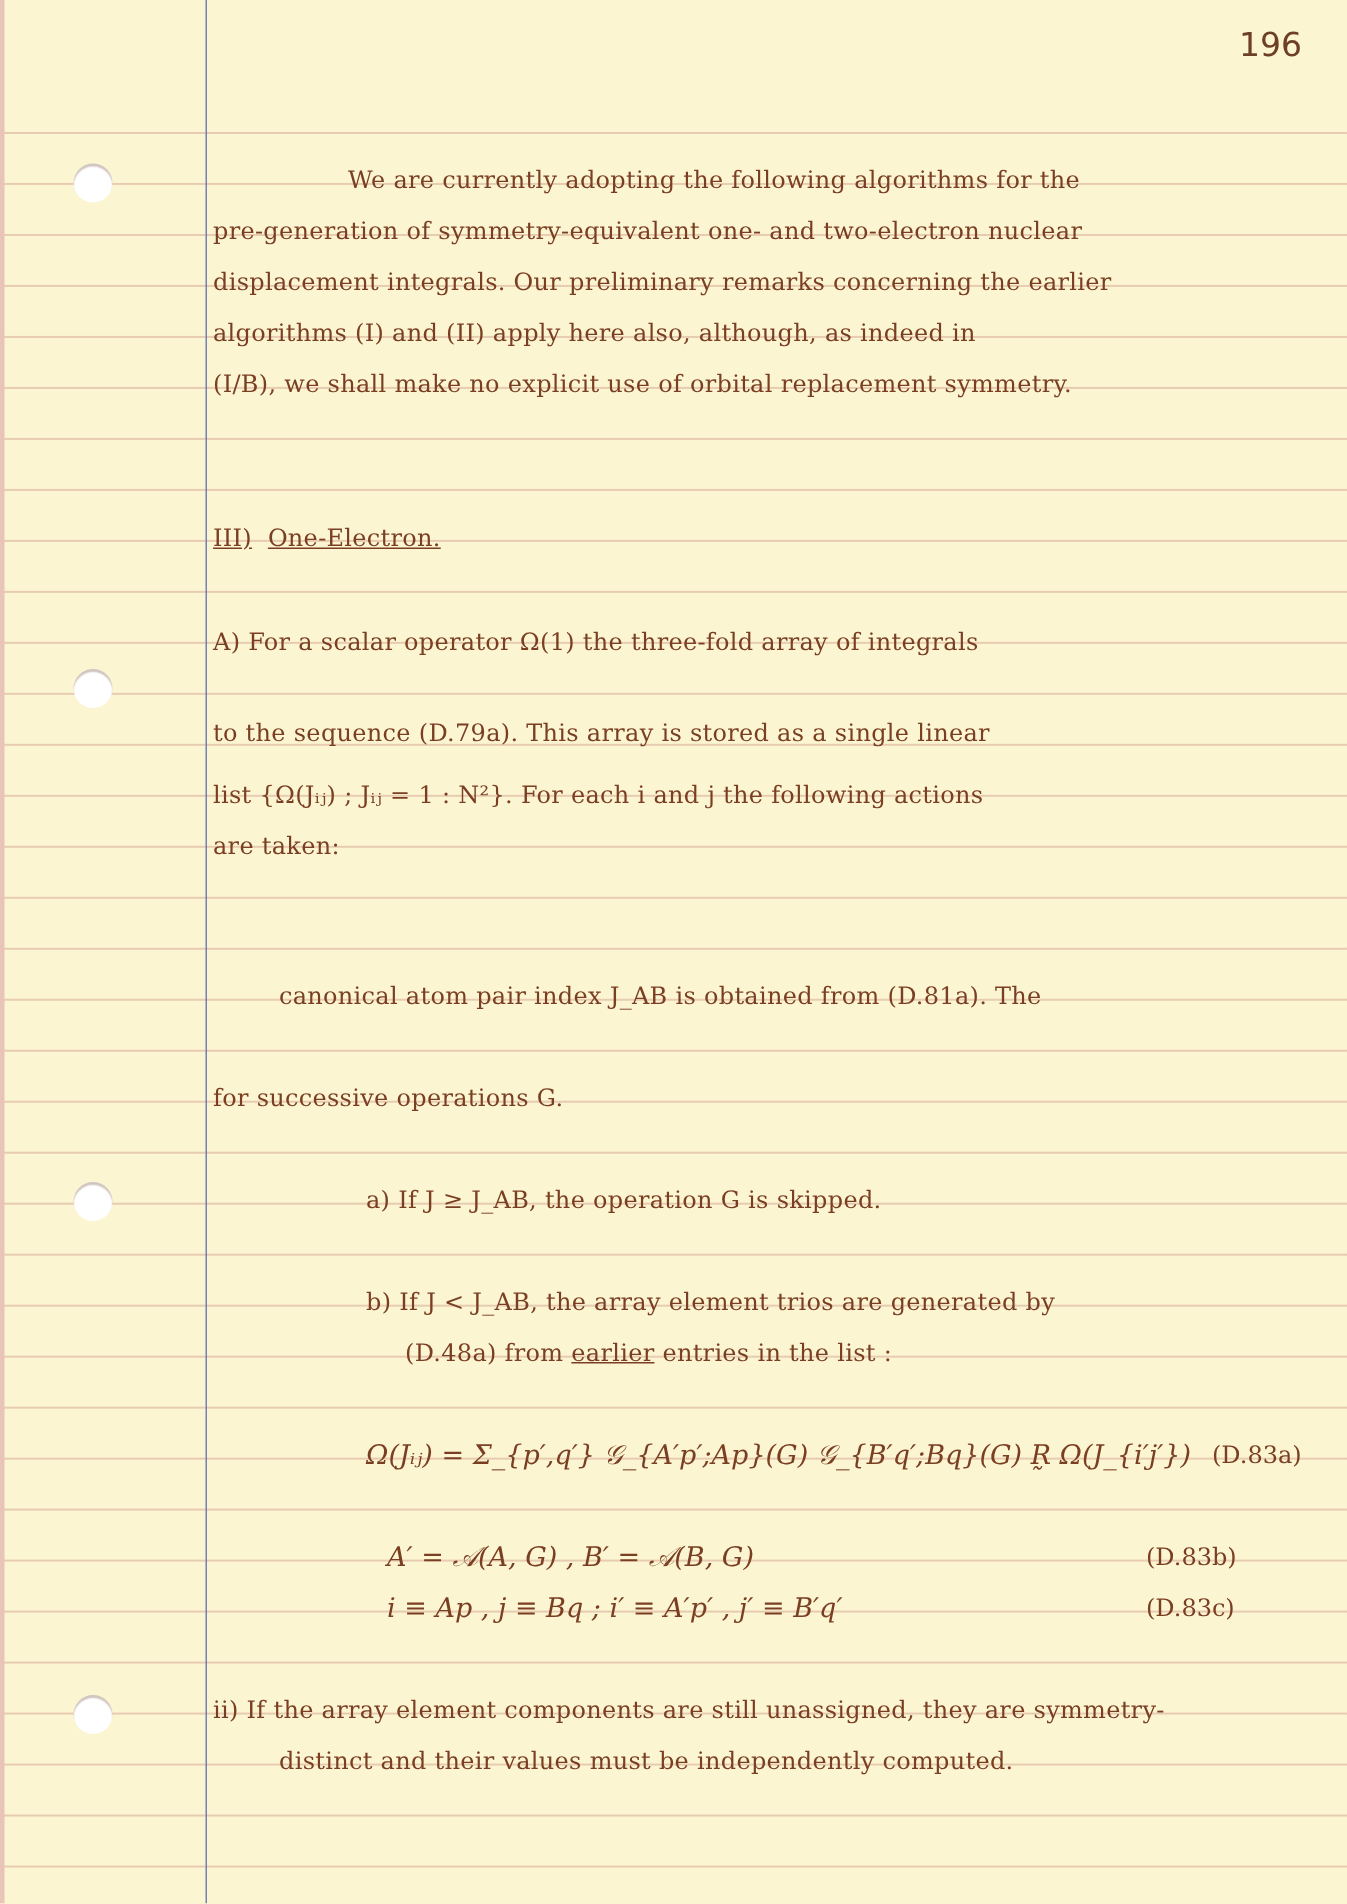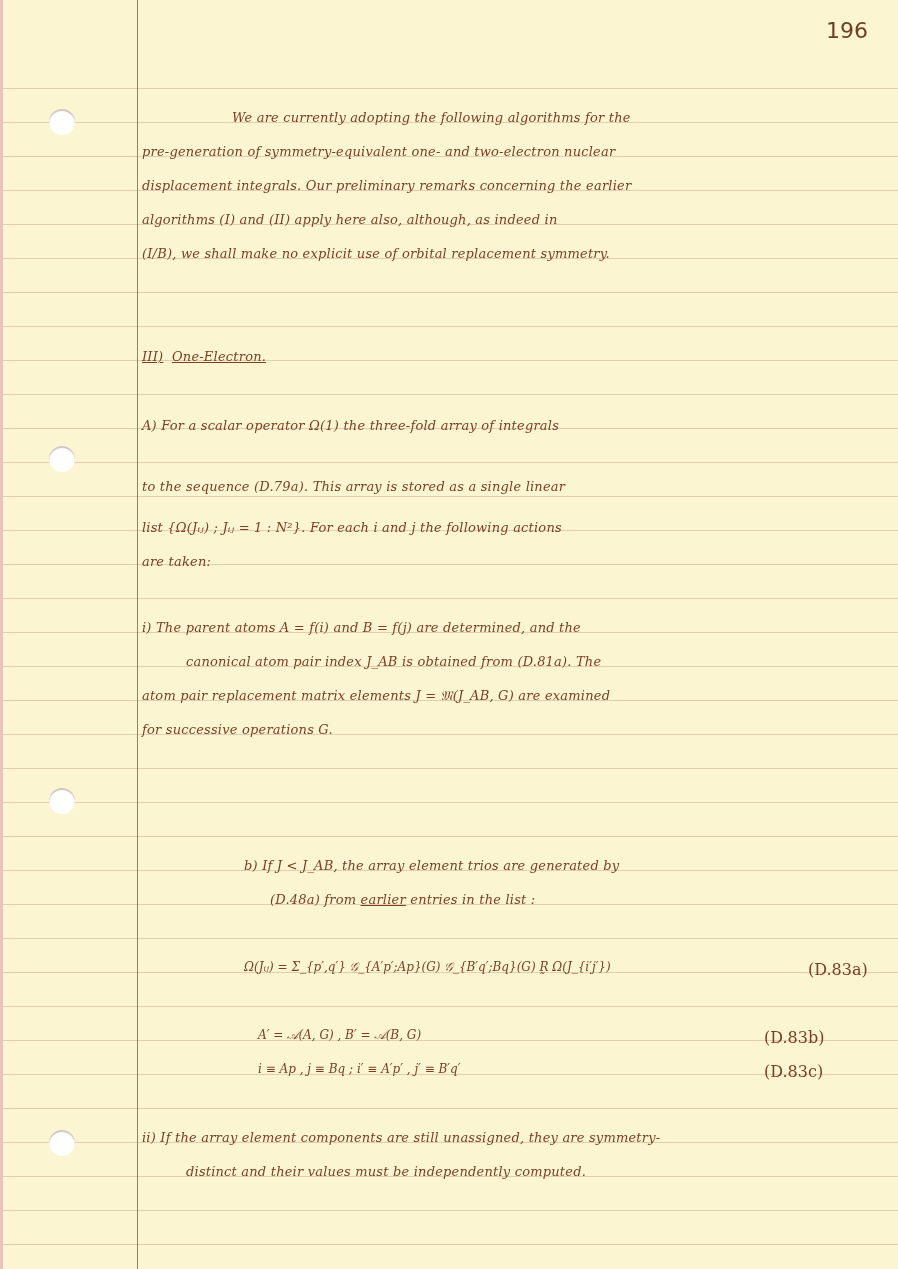--- a/index.html
+++ b/index.html
@@ -23,24 +23,24 @@
     content: ""; position: absolute; left: 0; top: 0; width: 100%; height: 56px;
     background: #fcf5d2;
   }
   .edge { position: absolute; left: 0; top: 0; width: 3px; height: 100%; background: #e9c4b8; }
   .margin-line { position: absolute; left: 137px; top: 0; width: 1px; height: 100%; background: #5a6fb0; opacity: .85; }
   .hole {
     position: absolute; left: 49px; width: 26px; height: 26px; border-radius: 50%;
     background: #ffffff; box-shadow: inset 0 2px 1px rgba(120,90,70,.35);
   }
   .page-number { position: absolute; left: 826px; top: 18px; font-size: 22px; color: #6d3f25; font-family: "DejaVu Sans", sans-serif; }
-  .line { position: absolute; font-size: 13px; white-space: nowrap; font-style: italic; letter-spacing: .2px; }
+  .line { position: absolute; font-size: 16px; white-space: nowrap; letter-spacing: .2px; }
   .heading { text-decoration: underline; }
   .u { text-decoration: underline; }
-  .eq { position: absolute; font-size: 12px; white-space: nowrap; font-style: italic; }
+  .eq { position: absolute; font-size: 18px; white-space: nowrap; font-style: italic; }
   .eq-label { position: absolute; font-size: 16px; white-space: nowrap; font-style: normal; }
 </style>
 </head>
 <body>
 
 <div class="page">
   <div class="edge"></div>
   <div class="margin-line"></div>
 
   <div class="hole" style="top:109px"></div>
@@ -59,25 +59,24 @@
   <div class="line" style="left:142px; top:349px">
     <span class="heading">III)</span>
     &nbsp;<span class="heading">One-Electron.</span>
   </div>
 
   <div class="line" style="left:142px; top:418px">A)  For a scalar operator Ω(1) the three-fold array of integrals</div>
   <div class="line" style="left:142px; top:479px">to the sequence (D.79a). This array is stored as a single linear</div>
   <div class="line" style="left:142px; top:520px">list {Ω(Jᵢⱼ) ; Jᵢⱼ = 1 : N²}. For each i and j the following actions</div>
   <div class="line" style="left:142px; top:554px">are taken:</div>
 
-  <div class="line" style="left:142px; top:620px">i)  The parent atoms A = f(i) and B = f(j) are determined, and the</div>
   <div class="line" style="left:186px; top:654px">canonical atom pair index J_AB is obtained from (D.81a). The</div>
-  <div class="line" style="left:142px; top:688px">atom pair replacement matrix elements J = 𝔐(J_AB, G) are examined</div>
   <div class="line" style="left:142px; top:722px">for successive operations G.</div>
 
+  <div class="line" style="left:244px; top:790px">a)  If J ≥ J_AB, the operation G is skipped.</div>
   <div class="line" style="left:244px; top:858px">b)  If J &lt; J_AB, the array element trios are generated by</div>
   <div class="line" style="left:270px; top:892px">
     <span>(D.48a) from</span>
     <span class="u">earlier</span>
     <span>entries in the list :</span>
   </div>
 
   <div class="eq" style="left:244px; top:960px">Ω(Jᵢⱼ) = Σ_{p′,q′} 𝒢_{A′p′;Ap}(G) 𝒢_{B′q′;Bq}(G) R̰ Ω(J_{i′j′})</div>
   <div class="eq-label" style="left:808px; top:960px">(D.83a)</div>
 

